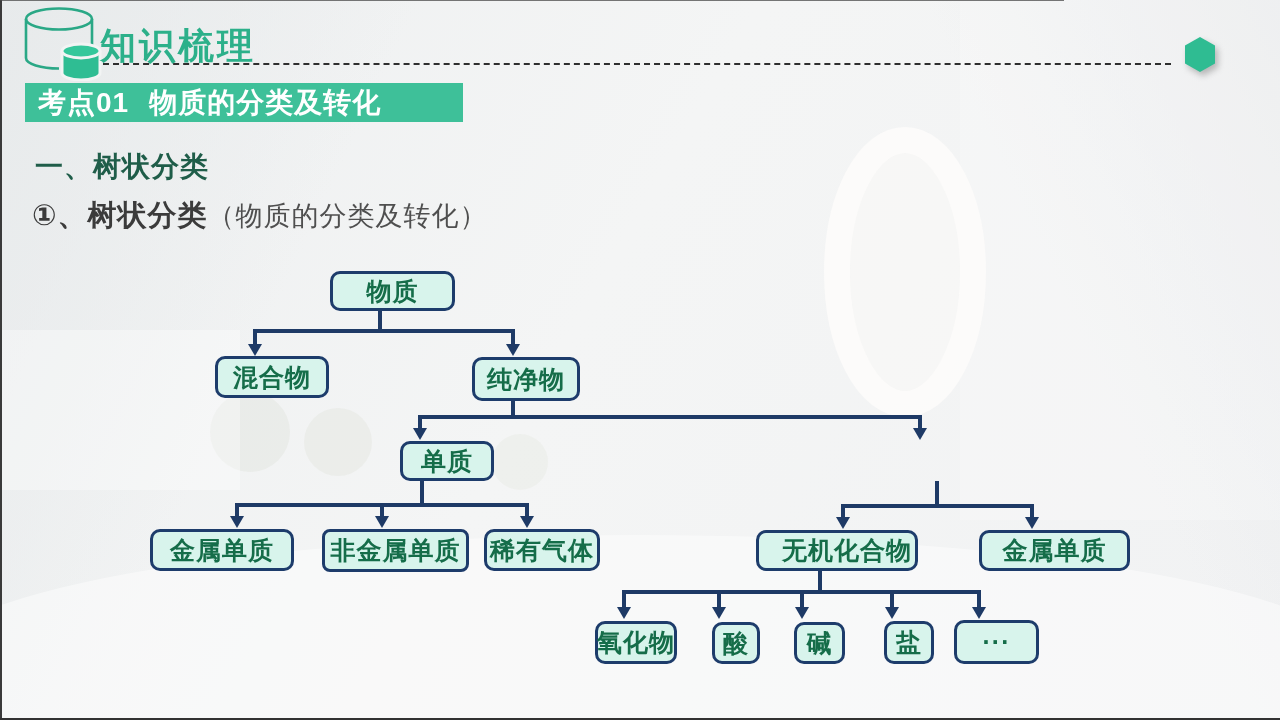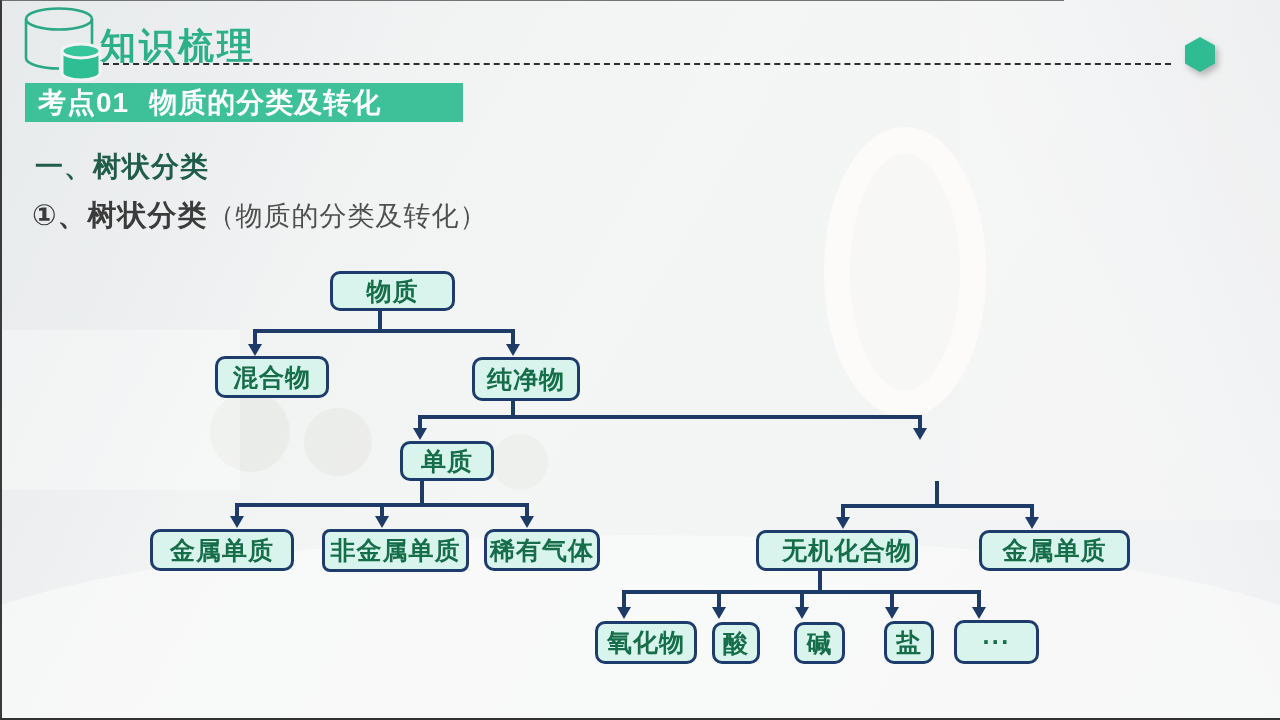--- a/index.html
+++ b/index.html
@@ -120,20 +120,20 @@
 
   <div class="node" style="left:313px;top:271px;width:125px;height:40px;">物质</div>
   <div class="node" style="left:198px;top:356px;width:114px;height:42px;">混合物</div>
   <div class="node" style="left:455px;top:357px;width:108px;height:44px;">纯净物</div>
   <div class="node" style="left:383px;top:441px;width:94px;height:40px;">单质</div>
   <div class="node" style="left:133px;top:529px;width:144px;height:42px;">金属单质</div>
   <div class="node" style="left:305px;top:529px;width:147px;height:43px;border-radius:8px;">非金属单质</div>
   <div class="node" style="left:467px;top:529px;width:116px;height:42px;">稀有气体</div>
   <div class="node" style="left:739px;top:530px;width:162px;height:41px;padding-left:20px;">无机化合物</div>
   <div class="node" style="left:962px;top:530px;width:151px;height:41px;">金属单质</div>
-  <div class="node" style="left:578px;top:621px;width:102px;height:43px;">氧化物</div>
+  <div class="node" style="left:578px;top:621px;width:82px;height:43px;">氧化物</div>
   <div class="node" style="left:695px;top:622px;width:48px;height:42px;">酸</div>
   <div class="node" style="left:777px;top:622px;width:51px;height:42px;">碱</div>
   <div class="node" style="left:867px;top:621px;width:50px;height:43px;">盐</div>
   <div class="node" style="left:937px;top:620px;width:85px;height:44px;">···</div>
 
 
 </div>
 
 </body></html>

